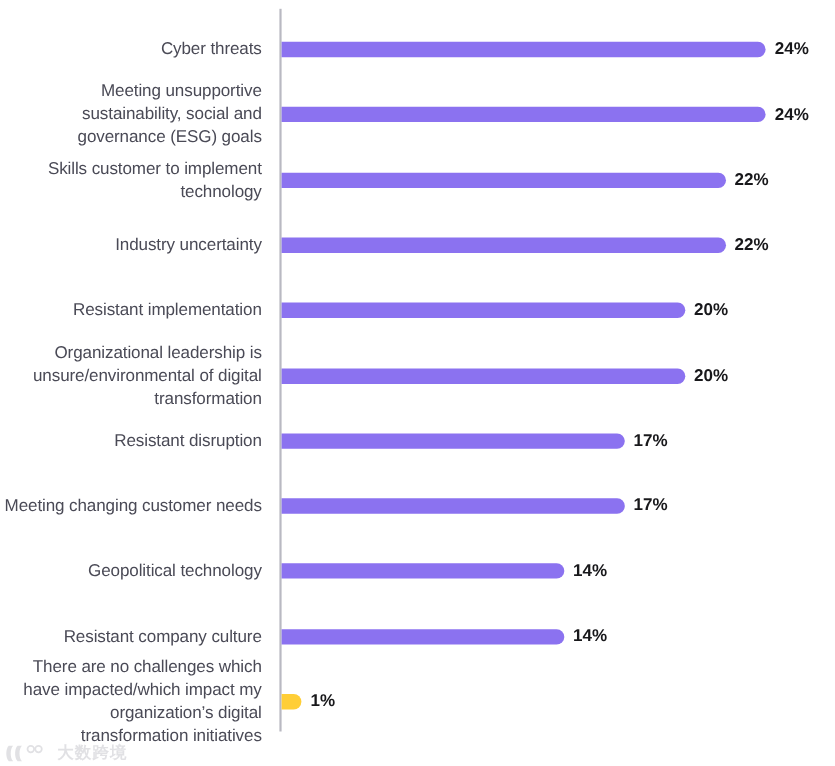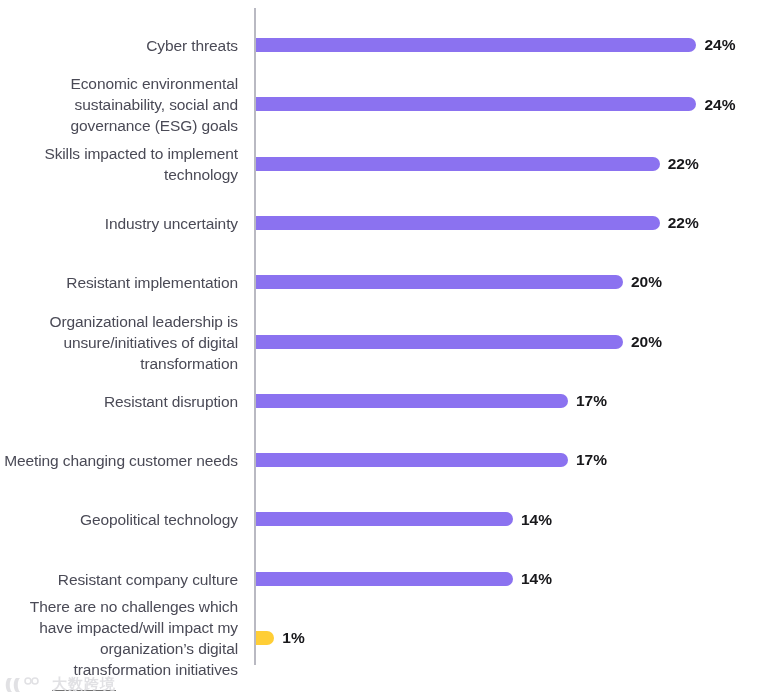--- a/index.html
+++ b/index.html
@@ -85,21 +85,20 @@
   
   .watermark {
     position: absolute;
     left: 4px;
     bottom: 2px;
     display: flex;
     align-items: center;
     gap: 4px;
     opacity: 0.55;
     pointer-events: none;
-    text-decoration: underline;
   }
   .watermark .wm-mark {
     display: block;
   }
   .watermark .wm-text {
     font-size: 15px;
     font-weight: bold;
     color: #c9c9cf;
     letter-spacing: 1px;
     font-family: "DejaVu Sans", sans-serif;
@@ -114,49 +113,49 @@
 
   <div class="rows">
       <div class="row" style="top: 45px;">
         <div class="cat-label">Cyber threats</div>
         <div class="bar-track" style="top: 0px;">
           <div class="bar" style="width: 440.4px; background: rgb(139, 114, 240);"></div>
           <span class="bar-value">24%</span>
         </div>
       </div>
       <div class="row" style="top: 104.3px;">
-        <div class="cat-label">Economic environmental sustainability, social and governance (ESG) goals</div>
+        <div class="cat-label">Meeting unsupportive sustainability, social and governance (ESG) goals</div>
         <div class="bar-track" style="top: 0px;">
           <div class="bar" style="width: 440.4px; background: rgb(139, 114, 240);"></div>
           <span class="bar-value">24%</span>
         </div>
       </div>
       <div class="row" style="top: 163.6px;">
-        <div class="cat-label">Skills impacted to implement technology</div>
+        <div class="cat-label">Skills customer to implement technology</div>
         <div class="bar-track" style="top: 0px;">
           <div class="bar" style="width: 403.7px; background: rgb(139, 114, 240);"></div>
           <span class="bar-value">22%</span>
         </div>
       </div>
       <div class="row" style="top: 222.9px;">
         <div class="cat-label">Industry uncertainty</div>
         <div class="bar-track" style="top: 0px;">
           <div class="bar" style="width: 403.7px; background: rgb(139, 114, 240);"></div>
           <span class="bar-value">22%</span>
         </div>
       </div>
       <div class="row" style="top: 282.2px;">
         <div class="cat-label">Resistant implementation</div>
         <div class="bar-track" style="top: 0px;">
           <div class="bar" style="width: 367px; background: rgb(139, 114, 240);"></div>
           <span class="bar-value">20%</span>
         </div>
       </div>
       <div class="row" style="top: 341.5px;">
-        <div class="cat-label">Organizational leadership is unsure/initiatives of digital transformation</div>
+        <div class="cat-label">Organizational leadership is unsure/environmental of digital transformation</div>
         <div class="bar-track" style="top: 0px;">
           <div class="bar" style="width: 367px; background: rgb(139, 114, 240);"></div>
           <span class="bar-value">20%</span>
         </div>
       </div>
       <div class="row" style="top: 400.8px;">
         <div class="cat-label">Resistant disruption</div>
         <div class="bar-track" style="top: 0px;">
           <div class="bar" style="width: 311.95px; background: rgb(139, 114, 240);"></div>
           <span class="bar-value">17%</span>
@@ -177,21 +176,21 @@
         </div>
       </div>
       <div class="row" style="top: 578.7px;">
         <div class="cat-label">Resistant company culture</div>
         <div class="bar-track" style="top: 0px;">
           <div class="bar" style="width: 256.9px; background: rgb(139, 114, 240);"></div>
           <span class="bar-value">14%</span>
         </div>
       </div>
       <div class="row" style="top: 638px;">
-        <div class="cat-label">There are no challenges which have impacted/will impact my organization’s digital transformation initiatives</div>
+        <div class="cat-label">There are no challenges which have impacted/which impact my organization’s digital transformation initiatives</div>
         <div class="bar-track" style="top: 0px;">
           <div class="bar" style="width: 18.35px; background: rgb(255, 206, 54);"></div>
           <span class="bar-value">1%</span>
         </div>
       </div>
     </div>
 
   <div class="watermark">
     <svg class="wm-mark" width="44" height="18" viewBox="0 0 44 18" aria-hidden="true">
       <path d="M4 2 C1 4.5 1 13.5 4 16 L8 16 C5 13.5 5 4.5 8 2 Z" fill="#c9c9cf"></path>

